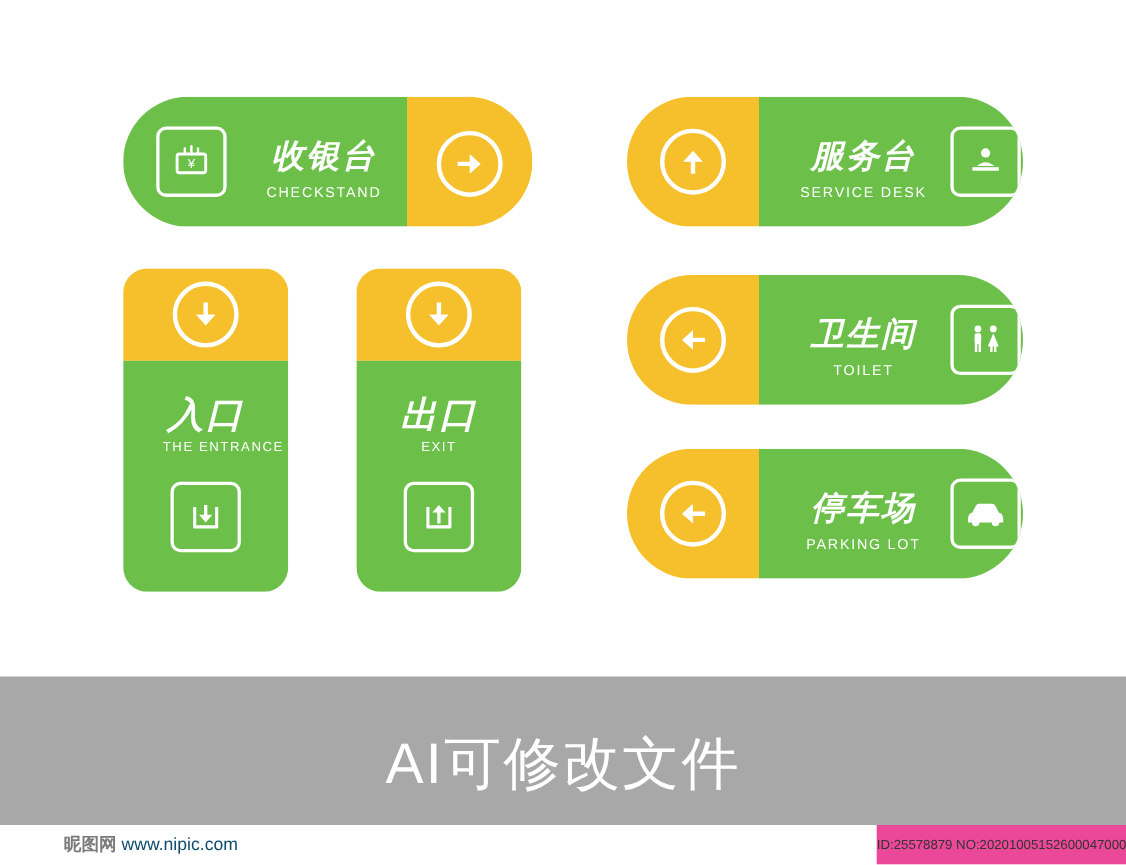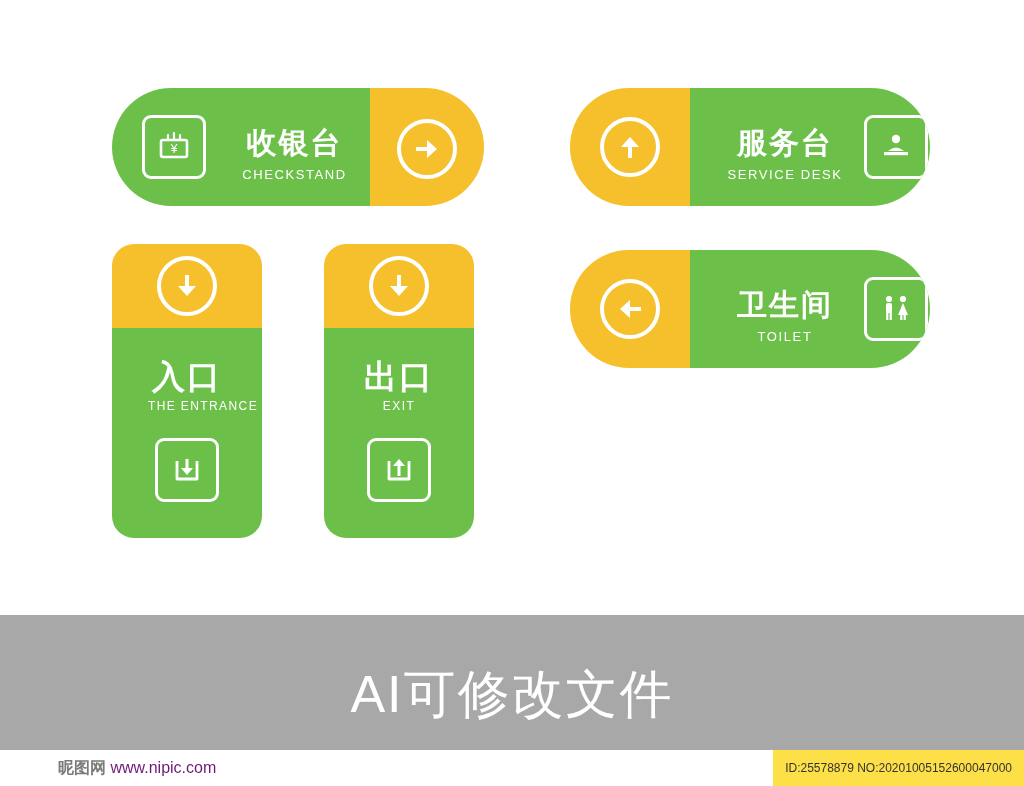--- a/index.html
+++ b/index.html
@@ -25,44 +25,44 @@
   .circ svg{display:block;}
 
   
   .frame{
     position:absolute;border:3px solid #ffffff;border-radius:9px;
     box-sizing:border-box;display:flex;align-items:center;justify-content:center;
   }
   .frame svg{display:block;}
 
   .txt{position:absolute;color:#ffffff;text-align:center;line-height:1;}
-  .cn{font-size:30px;font-weight:bold;letter-spacing:2px;}
+  .cn{font-size:30px;font-weight:bold;letter-spacing:2px;font-style:italic;}
   .cn.big{font-size:33px;}
   .en{font-size:13px;font-weight:normal;letter-spacing:1.6px;}
   .en.small{font-size:12px;letter-spacing:1.4px;}
 
   
   .footer-band{
     position:absolute;left:0;top:615px;width:1024px;height:135px;background:#a8a8a8;
   }
   .footer-title{
     position:absolute;left:0;top:660px;width:1024px;text-align:center;
     color:#ffffff;font-size:52px;letter-spacing:2px;
   }
   .footer-bar{
     position:absolute;left:0;top:750px;width:1024px;height:36px;background:#ffffff;
   }
   .brand{
     position:absolute;left:10px;top:758px;font-size:16px;color:#444;
   }
   .brand .logo{color:#7a7a7a;font-weight:bold;padding-left:48px;}
-  .brand .site{color:#701a75;}
+  .brand .site{color:#0c4a6e;}
   .idcode{
     position:absolute;right:0;top:750px;height:36px;line-height:36px;
-    background:#fde047;color:#333;font-size:12px;padding:0 12px;white-space:nowrap;
+    background:#ec4899;color:#333;font-size:12px;padding:0 0;white-space:nowrap;
   }
 </style>
 </head>
 <body>
 
 <div class="canvas">
 
   <div class="sign" style="left:112px;top:88px;width:372px;height:118px;border-radius:59px;">
     <div class="half green" style="left:0;width:258px;"></div>
     <div class="half yellow" style="left:258px;width:114px;"></div>
@@ -178,20 +178,42 @@
         <rect x="13.6" y="23" width="2.2" height="8" fill="#fff"></rect>
 
         <circle cx="27" cy="10" r="3.1" fill="#fff"></circle>
         <path d="M27 14 L22 26 H32 Z" fill="#fff"></path>
         <rect x="24.2" y="25" width="2.2" height="6" fill="#fff"></rect>
         <rect x="27.6" y="25" width="2.2" height="6" fill="#fff"></rect>
       </svg>
     </div>
   </div>
 
+  <div class="sign" style="left:570px;top:408px;width:360px;height:118px;border-radius:59px;">
+    <div class="half yellow" style="left:0;width:120px;"></div>
+    <div class="half green" style="left:120px;width:240px;"></div>
+
+    <div class="circ" style="left:30px;top:29px;width:60px;height:60px;">
+      <svg width="34" height="34" viewBox="0 0 34 34">
+        <path d="M28 17 H15" stroke="#fff" stroke-width="4" stroke-linecap="butt"></path>
+        <path d="M17 8 L7 17 L17 26 Z" fill="#fff"></path>
+      </svg>
+    </div>
+
+    <div class="txt cn" style="left:130px;top:40px;width:170px;">停车场</div>
+    <div class="txt en" style="left:130px;top:80px;width:170px;">PARKING LOT</div>
+
+    <div class="frame" style="left:294px;top:27px;width:64px;height:64px;">
+      <svg width="44" height="44" viewBox="0 0 44 44">
+        <path d="M6 27 q0 -5 4 -6 l3 -6 q1 -2 3 -2 h12 q2 0 3 2 l3 6 q4 1 4 6 v3 h-32 z" fill="#fff"></path>
+        <circle cx="13" cy="30" r="3.4" fill="#fff"></circle>
+        <circle cx="31" cy="30" r="3.4" fill="#fff"></circle>
+      </svg>
+    </div>
+  </div>
 
   <div class="footer-band"></div>
   <div class="footer-title">AI可修改文件</div>
   <div class="footer-bar"></div>
   <div class="brand">
     <span class="logo">昵图网</span>
     <span class="site">www.nipic.com</span>
   </div>
   <div class="idcode">ID:25578879 NO:20201005152600047000</div>
 

